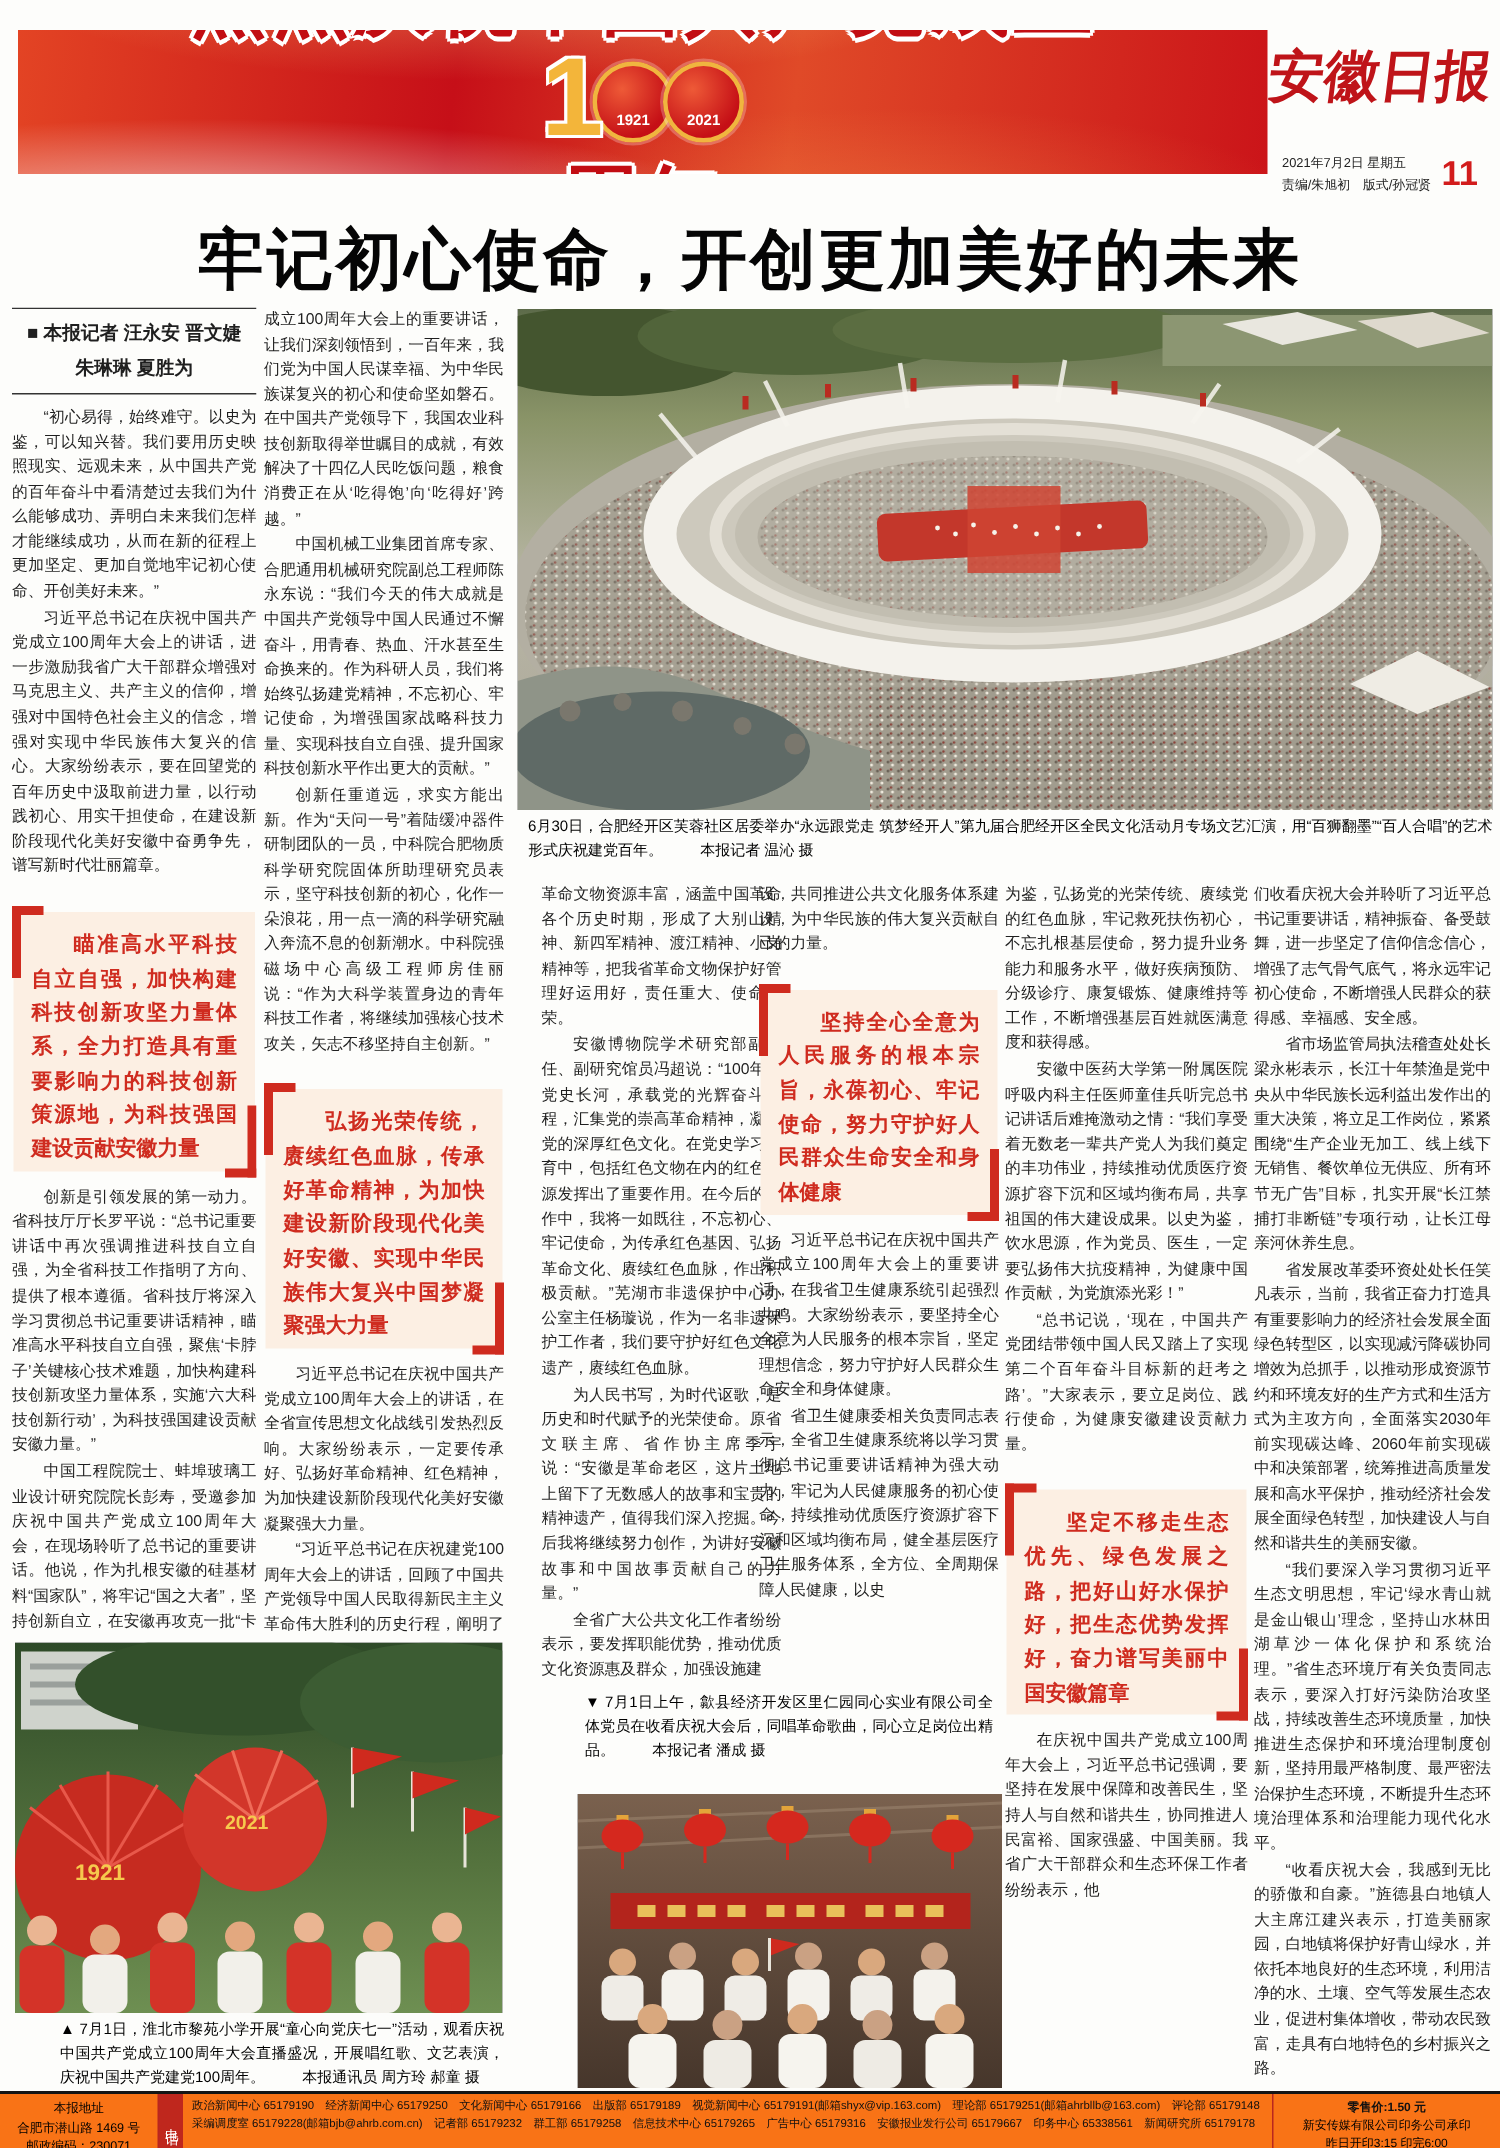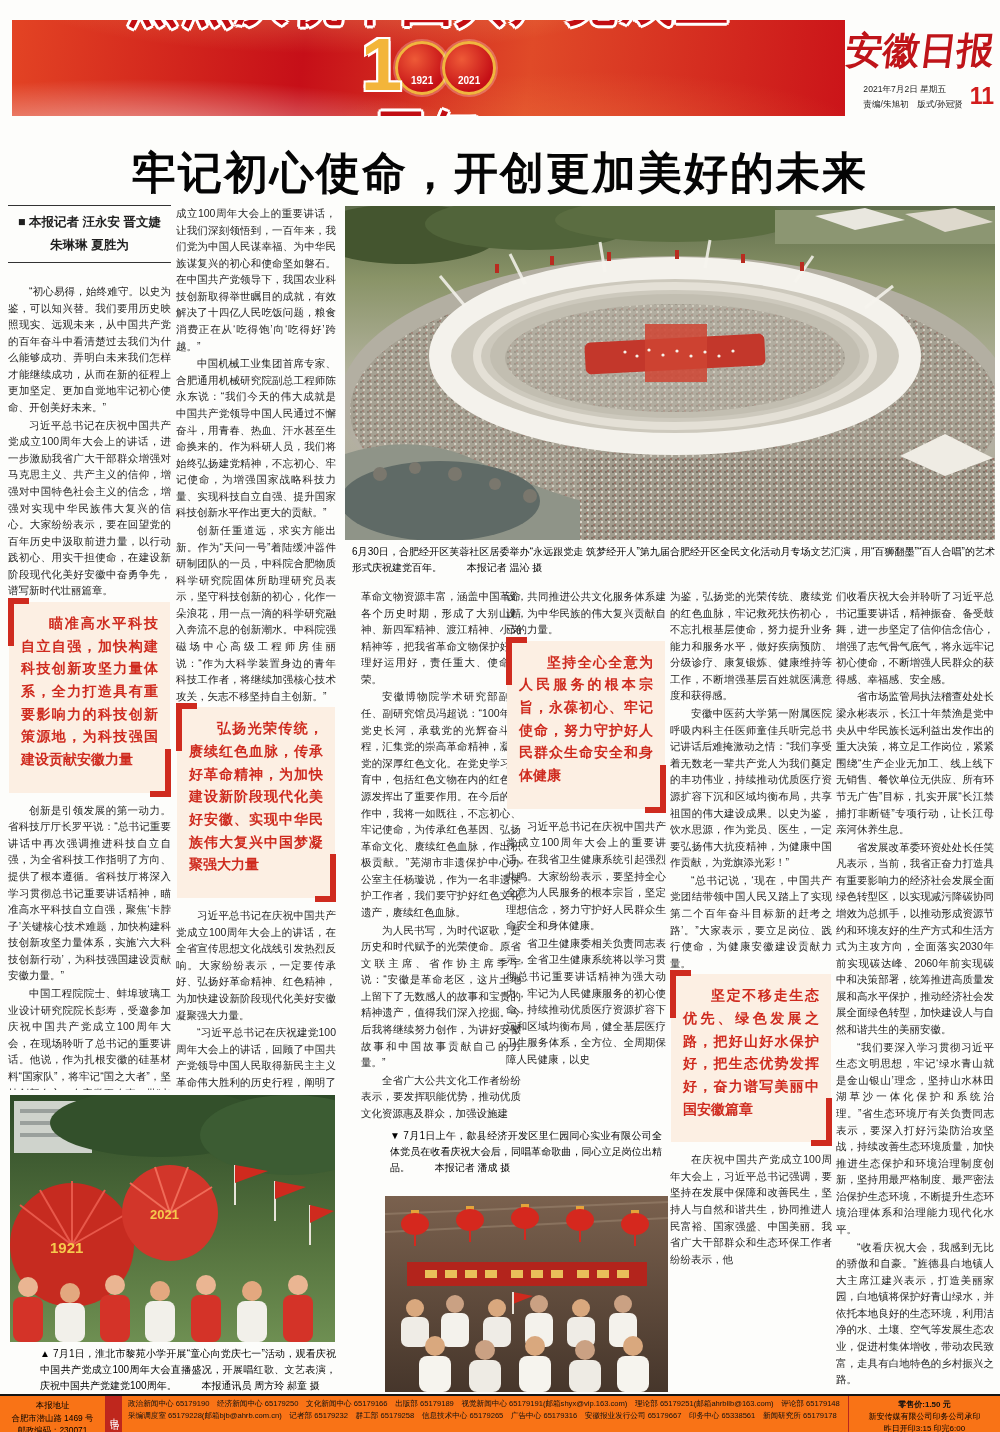--- a/index.html
+++ b/index.html
@@ -21,44 +21,44 @@
     text-shadow:-2px -2px 0 #fff,2px -2px 0 #fff,-2px 2px 0 #fff,2px 2px 0 #fff;}
   .ring{width:54px;height:54px;border-radius:50%;border:3px solid #f0b53f;margin-left:-7px;
     background:radial-gradient(circle at 35% 32%, #ee5a37, #c50f16 72%);
     display:flex;align-items:flex-end;justify-content:center;padding-bottom:6px;
     color:#fff;font-size:10px;font-weight:bold;box-shadow:0 0 0 2px rgba(255,255,255,.25);}
 
   
   .masthead{position:absolute;left:846px;top:26px;width:148px;height:92px}
   .paper-name{font-family:"Liberation Serif",serif;font-size:37px;font-weight:900;color:#bf1419;
     transform:skewX(-7deg);letter-spacing:0;text-align:center;white-space:nowrap}
-  .mast-meta{display:flex;align-items:center;gap:7px;margin-top:6px;justify-content:flex-end}
+  .mast-meta{display:flex;align-items:center;gap:7px;margin-top:25px;justify-content:center}
   .mast-dates{font-size:8.6px;color:#222;line-height:1.7;white-space:nowrap}
   .pagenum{font-size:23px;color:#d21c1c;font-weight:bold;line-height:1}
 
   
   .headline{position:absolute;left:90px;top:144px;width:820px;text-align:center;
     font-size:44px;font-weight:900;color:#050505;letter-spacing:2px;white-space:nowrap}
 
   
   .col{position:absolute;font-size:10.5px;line-height:1.58;text-align:justify;color:#1f1f1f;
     overflow:hidden;word-break:break-all}
   .col p{text-indent:2em;margin-bottom:1px}
   .col p.noind{text-indent:0}
   #col1{left:8px;top:205px;width:163px;height:885px}
   #col2{left:176px;top:205px;width:160px;height:885px}
   #col3{left:361px;top:588px;width:160px;height:540px}
   #col4{left:506px;top:588px;width:160px;height:540px}
   #col5{left:670px;top:588px;width:162px;height:802px}
   #col6{left:836px;top:588px;width:158px;height:802px}
 
-  .byline{border-top:1.5px solid #333;border-bottom:1.5px solid #333;padding:5px 0 6px;margin-bottom:20px;
+  .byline{border-top:1.5px solid #333;border-bottom:1.5px solid #333;padding:5px 0 6px;margin-bottom:7px;
     text-align:center;font-weight:bold;font-size:12.5px;line-height:1.8}
 
-  .callout{position:relative;background:#fcefe3;margin:3px 1px 9px;padding:10px 12px 21px}
+  .callout{position:relative;background:#fcefe3;margin:22px 1px 9px;padding:10px 12px 3px}
   .callout::before{content:"";position:absolute;left:-1px;top:-4px;width:15px;height:42px;
     border-left:6px solid #cf2b1f;border-top:6px solid #cf2b1f}
   .callout::after{content:"";position:absolute;right:-1px;bottom:-4px;width:15px;height:42px;
     border-right:6px solid #cf2b1f;border-bottom:6px solid #cf2b1f}
   .callout p{color:#cf2b1f;font-weight:bold;font-size:14px;line-height:1.62;text-align:justify;text-indent:2em}
 
   
   .photo{position:absolute;overflow:hidden;background:#888}
   #photo-main{left:345px;top:206px;width:650px;height:334px}
   #photo-bl{left:10px;top:1095px;width:325px;height:247px}

